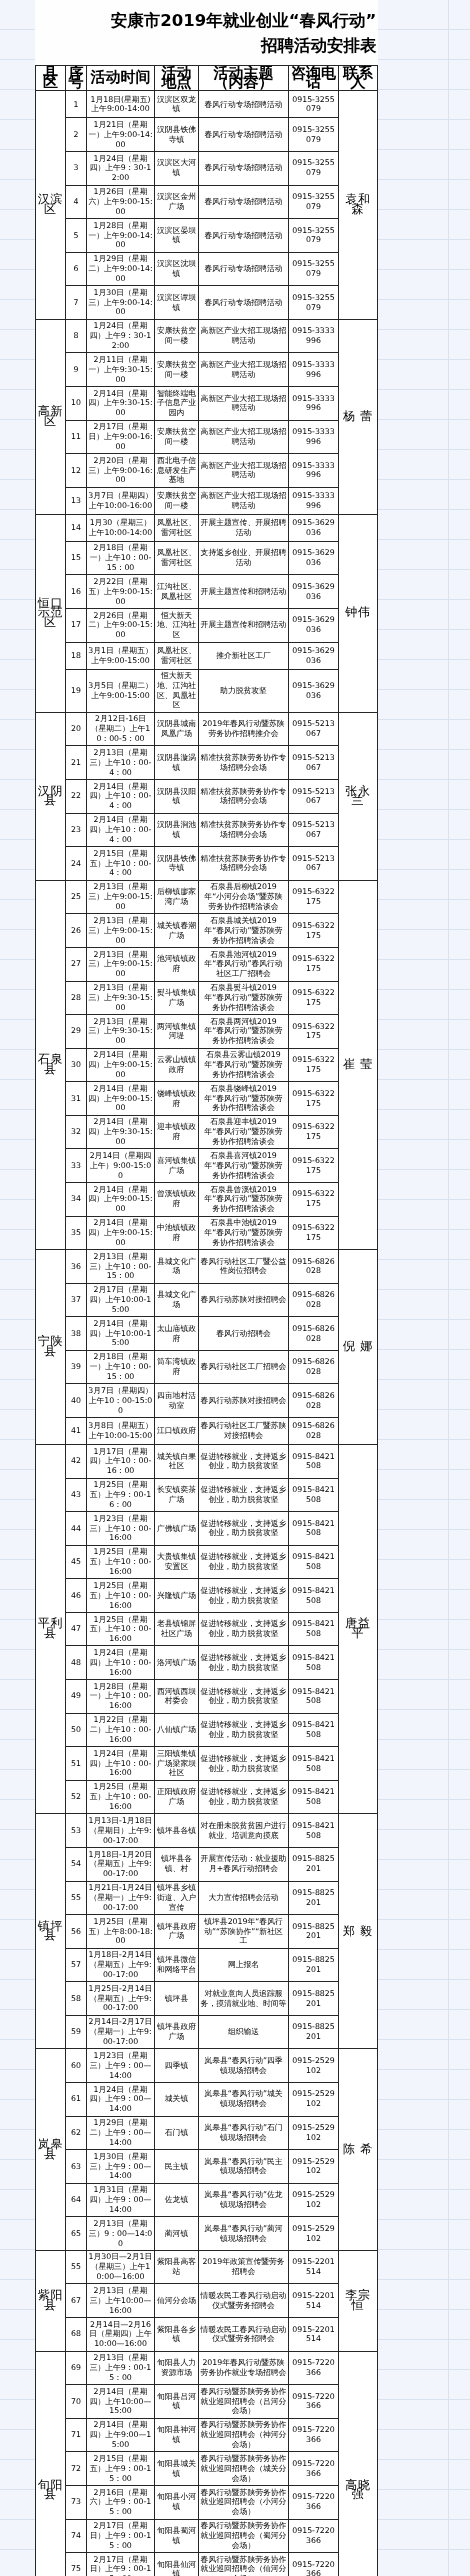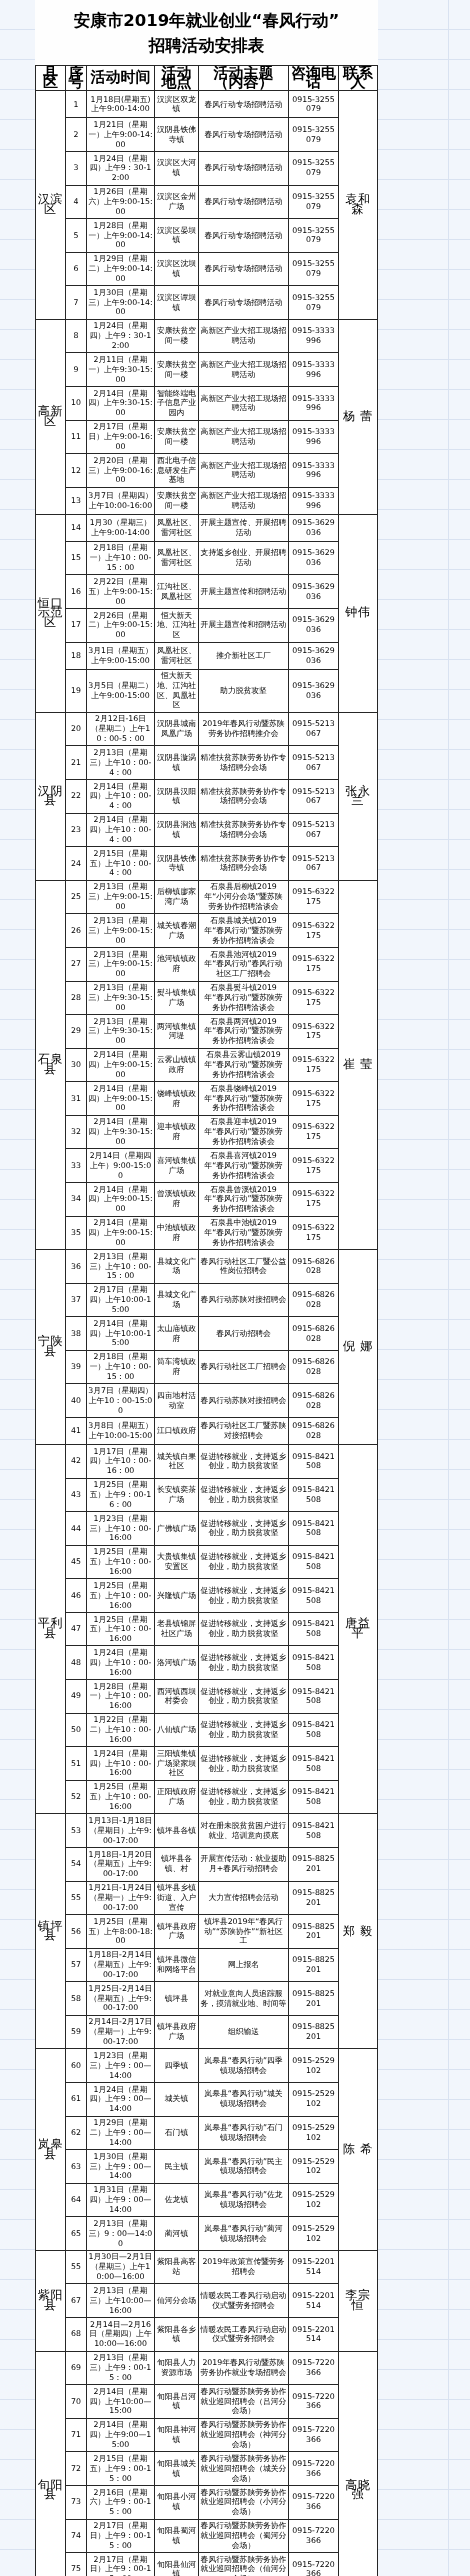--- a/index.html
+++ b/index.html
@@ -18,21 +18,21 @@
     position:absolute;top:0;bottom:0;width:0.8px;background:#d9e2f1;
   }
   .content{
     position:relative;
     margin-left:35px;
     width:343px;
     background:#fefefe;
   }
   .title{
     padding:7.8px 1.6px 6.3px 1.6px;
-    text-align:center;
+    text-align:right;
     font-size:16.5px;
     font-weight:bold;
     line-height:1.55;
     color:#000;
   }
   table{
     border-collapse:collapse;
     width:343px;
     table-layout:fixed;
     background:#fff;
@@ -181,21 +181,21 @@
           <tr>
             <td>13</td>
             <td>3月7日（星期四）上午10:00-16:00</td>
             <td>安康扶贫空间一楼</td>
             <td class="theme">高新区产业大招工现场招聘活动</td>
             <td>0915-3333996</td>
           </tr>
           <tr>
             <td class="county" rowspan="6">恒口示范区</td>
             <td>14</td>
-            <td>1月30（星期三）上午9:00-14:00</td>
+            <td>1月30（星期三）上午10:00-14:00</td>
             <td>凤凰社区、雷河社区</td>
             <td class="theme">开展主题宣传、开展招聘活动</td>
             <td>0915-3629036</td>
             <td class="contact" rowspan="6">钟伟</td>
           </tr>
           <tr>
             <td>15</td>
             <td>2月18日（星期一）上午10：00-15：00</td>
             <td>凤凰社区、雷河社区</td>
             <td class="theme">支持返乡创业、开展招聘活动</td>

